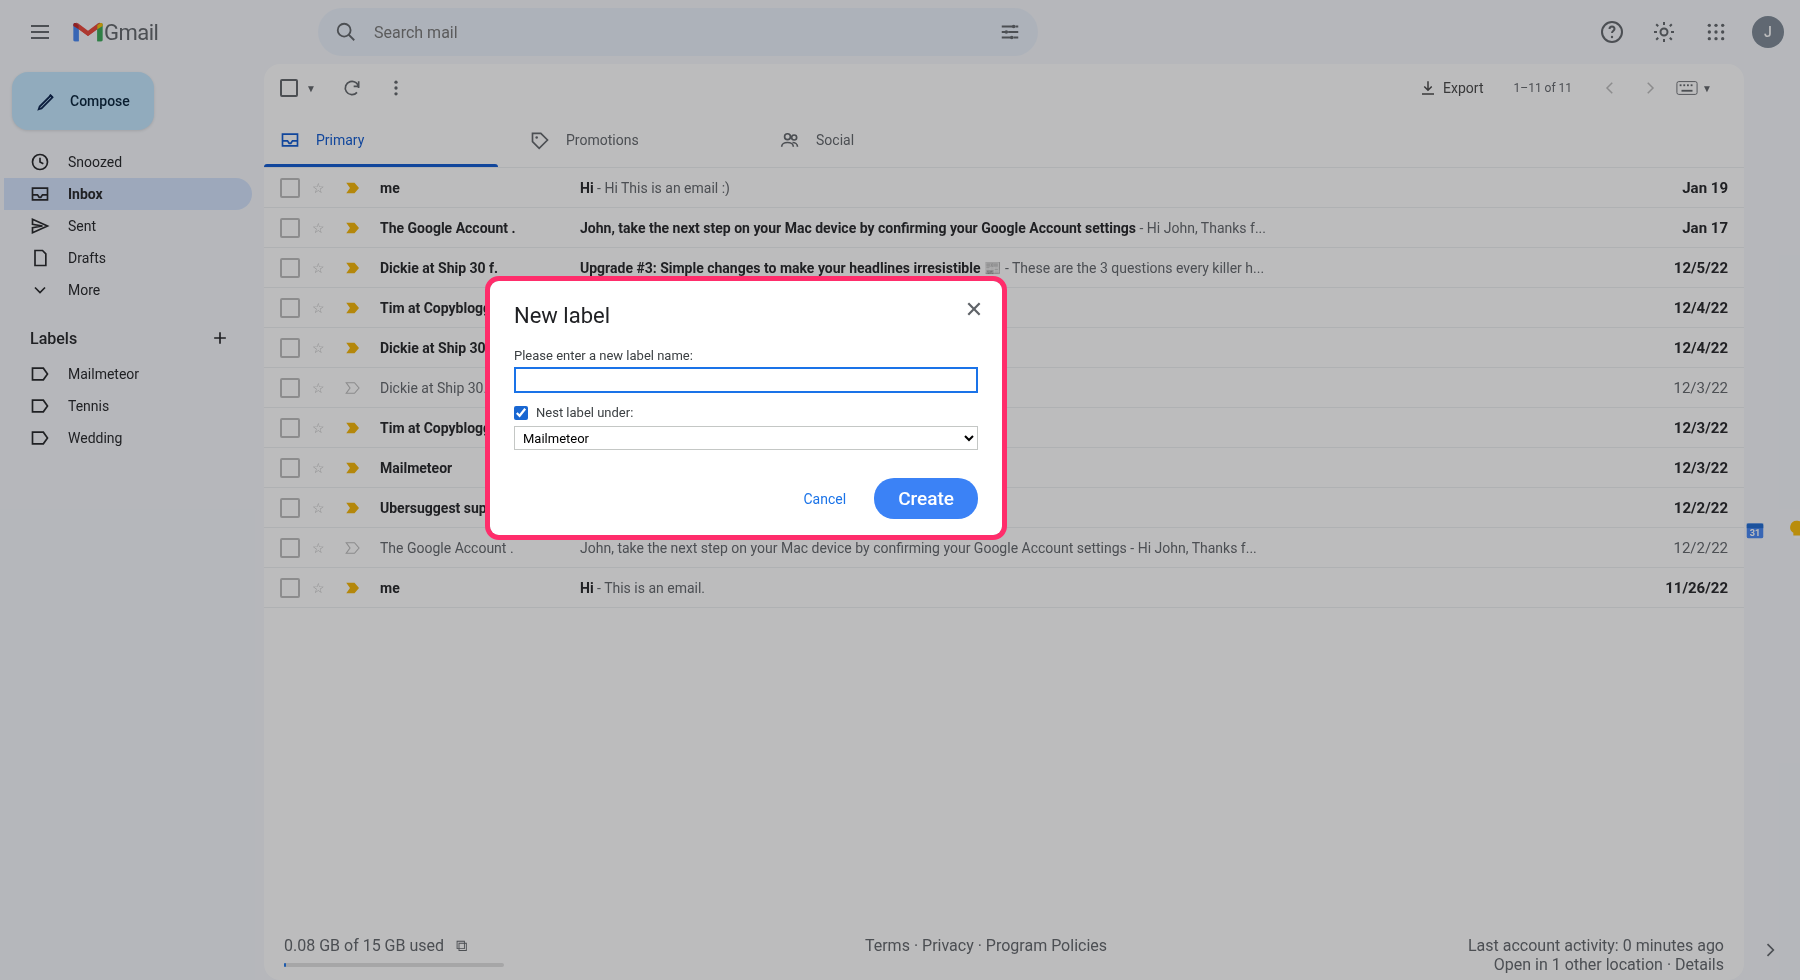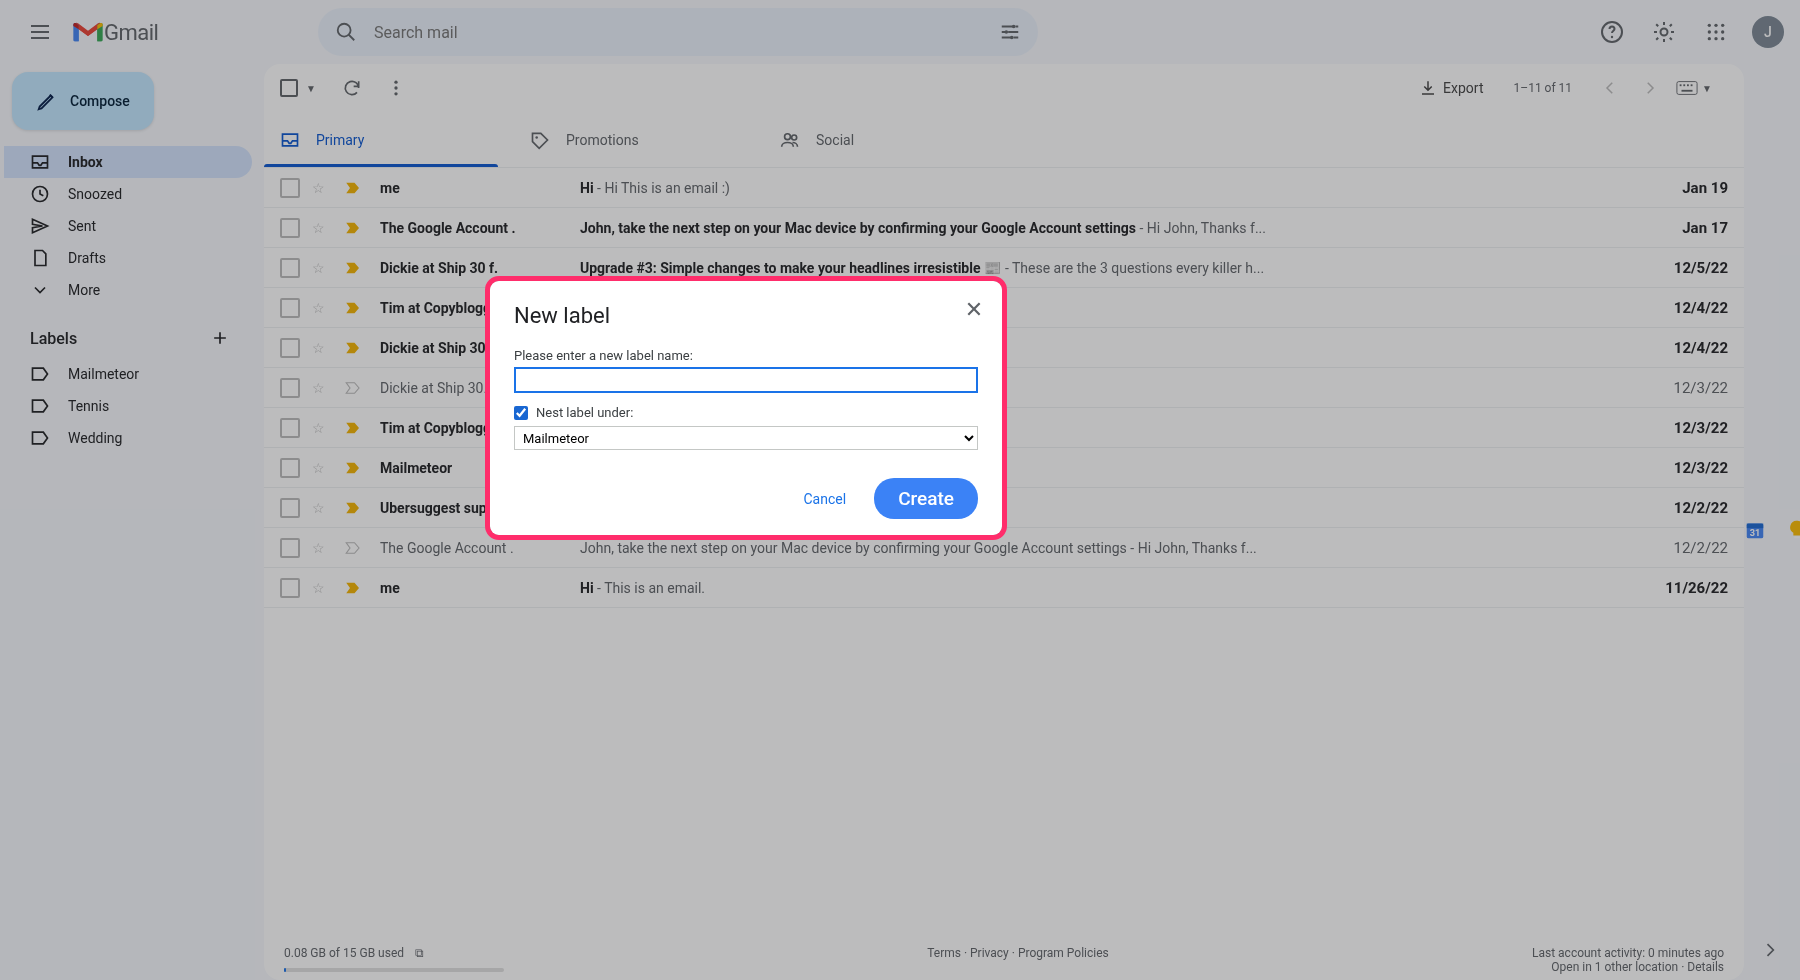--- a/index.html
+++ b/index.html
@@ -53,21 +53,21 @@
 .row .imp { width:20px; margin-right:16px;}
 .row .sender { width:200px; font-weight:700; color:#202124; white-space:nowrap; overflow:hidden; text-overflow:ellipsis;}
 .row.read .sender { font-weight:400; color:#5f6368;}
 .row .subject { flex:1; color:#202124; white-space:nowrap; overflow:hidden; text-overflow:ellipsis;}
 .row .subject b { font-weight:700;}
 .row.read .subject b { font-weight:400; color:#5f6368;}
 .row .subject span.snip { color:#5f6368; font-weight:400;}
 .row .date { width:70px; text-align:right; font-size:15px; font-weight:700; color:#202124;}
 .row.read .date { font-weight:400; color:#5f6368;}
 
-.footer { display:flex; align-items:flex-start; justify-content:space-between; padding: 18px 20px 6px; font-size:12px; color:#5f6368;}
+.footer { display:flex; align-items:flex-start; justify-content:space-between; padding: 18px 20px 6px; font-size:16px; color:#5f6368;}
 .footer .mid { flex:1; text-align:center;}
 .footer .right { text-align:right;}
 .footer a { color:#5f6368; cursor:pointer;}
 .progress-track{ width:220px; height:4px; background:#e0e0e0; border-radius:2px; margin-top:8px;}
 .progress-fill{ height:100%; width:1%; background:#1a73e8; border-radius:2px;}
 .ext-link{ margin-left:8px; color:#5f6368;}
 
 .rightrail { width:56px; display:flex; flex-direction:row; align-items:center; padding-top:16px; gap:20px;}
 .rail-ico { width:40px; height:40px; border-radius:50%; display:flex; align-items:center; justify-content:center; cursor:pointer;}
 .rail-plus { width:40px; height:40px; margin-top:10px; border-top:1px solid #dde3e8; padding-top:18px; display:flex; align-items:center; justify-content:center; color:#5f6368; cursor:pointer;}
@@ -169,37 +169,37 @@
 
   <div class="sidebar">
     <div class="compose">
       <svg width="22" height="22" viewBox="0 0 24 24">
           <path d="M3 21l3-1 12-12-2-2L4 18z" stroke="#041e49" stroke-width="2" fill="none"></path>
           <path d="M15 5l3 3" stroke="#041e49" stroke-width="2"></path>
         </svg>
       <span>Compose</span>
     </div>
     <div class="nav" id="nav">
+        <div class="nav-item">
+          <span class="ico">
+            <svg width="20" height="20" viewBox="0 0 24 24">
+              <circle cx="12" cy="12" r="9" fill="none" stroke="currentColor" stroke-width="2"></circle>
+              <path d="M12 7v5l4 2" stroke="currentColor" stroke-width="2" fill="none"></path>
+            </svg>
+          </span>
+          <span>Snoozed</span>
+        </div>
         <div class="nav-item active">
           <span class="ico">
             <svg width="20" height="20" viewBox="0 0 24 24">
               <path d="M3 5h18v14H3z" fill="none" stroke="currentColor" stroke-width="2"></path>
               <path d="M3 13h6l2 3h2l2-3h6" fill="none" stroke="currentColor" stroke-width="2"></path>
             </svg>
           </span>
           <span>Inbox</span>
-        </div>
-        <div class="nav-item">
-          <span class="ico">
-            <svg width="20" height="20" viewBox="0 0 24 24">
-              <circle cx="12" cy="12" r="9" fill="none" stroke="currentColor" stroke-width="2"></circle>
-              <path d="M12 7v5l4 2" stroke="currentColor" stroke-width="2" fill="none"></path>
-            </svg>
-          </span>
-          <span>Snoozed</span>
         </div>
         <div class="nav-item">
           <span class="ico">
             <svg width="20" height="20" viewBox="0 0 24 24">
               <path d="M3 20l18-8L3 4v6l12 2-12 2z" fill="none" stroke="currentColor" stroke-width="2"></path>
             </svg>
           </span>
           <span>Sent</span>
         </div>
         <div class="nav-item">

